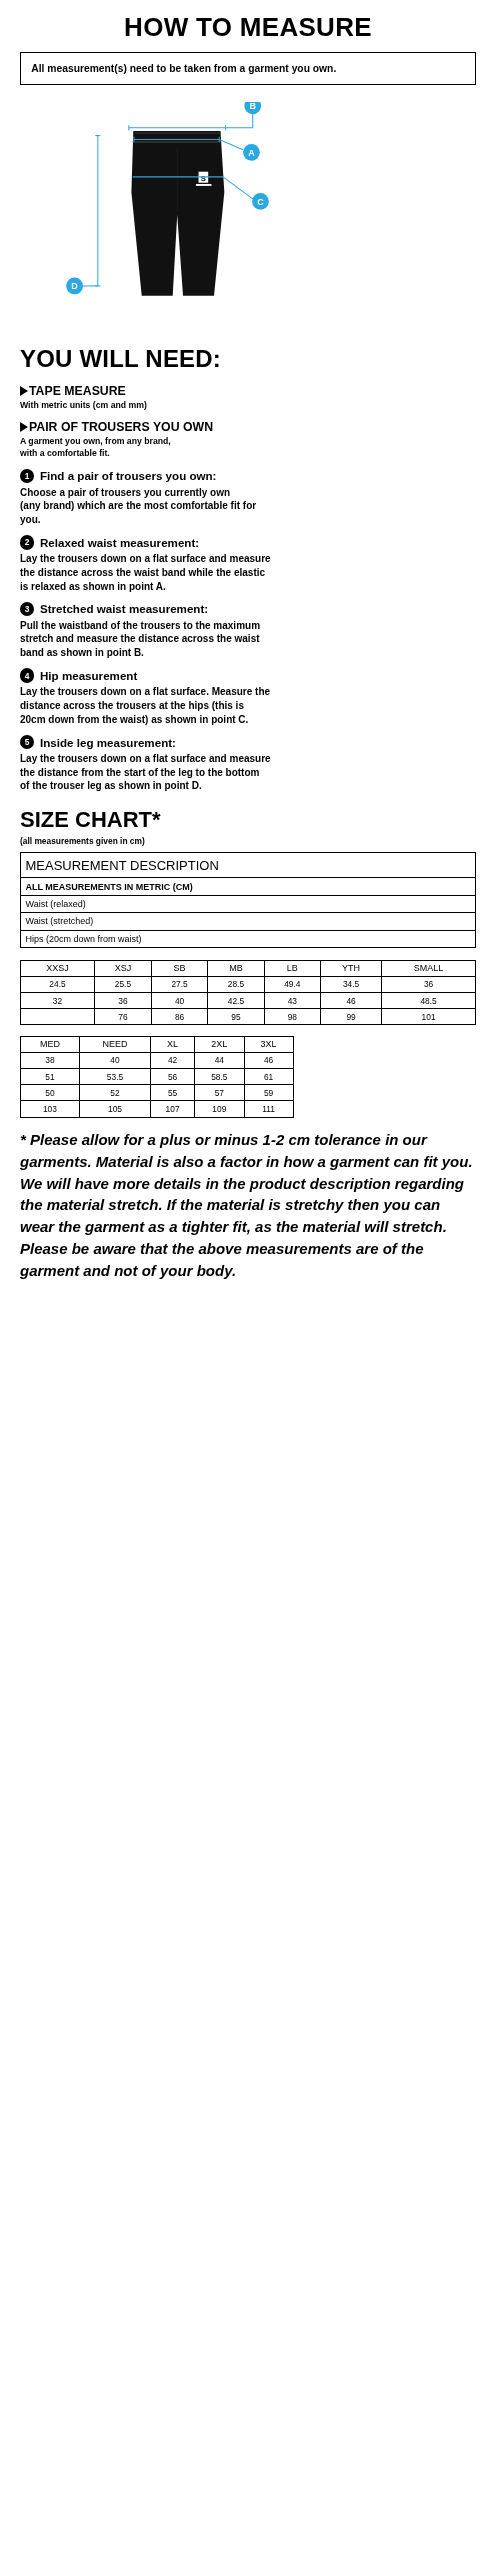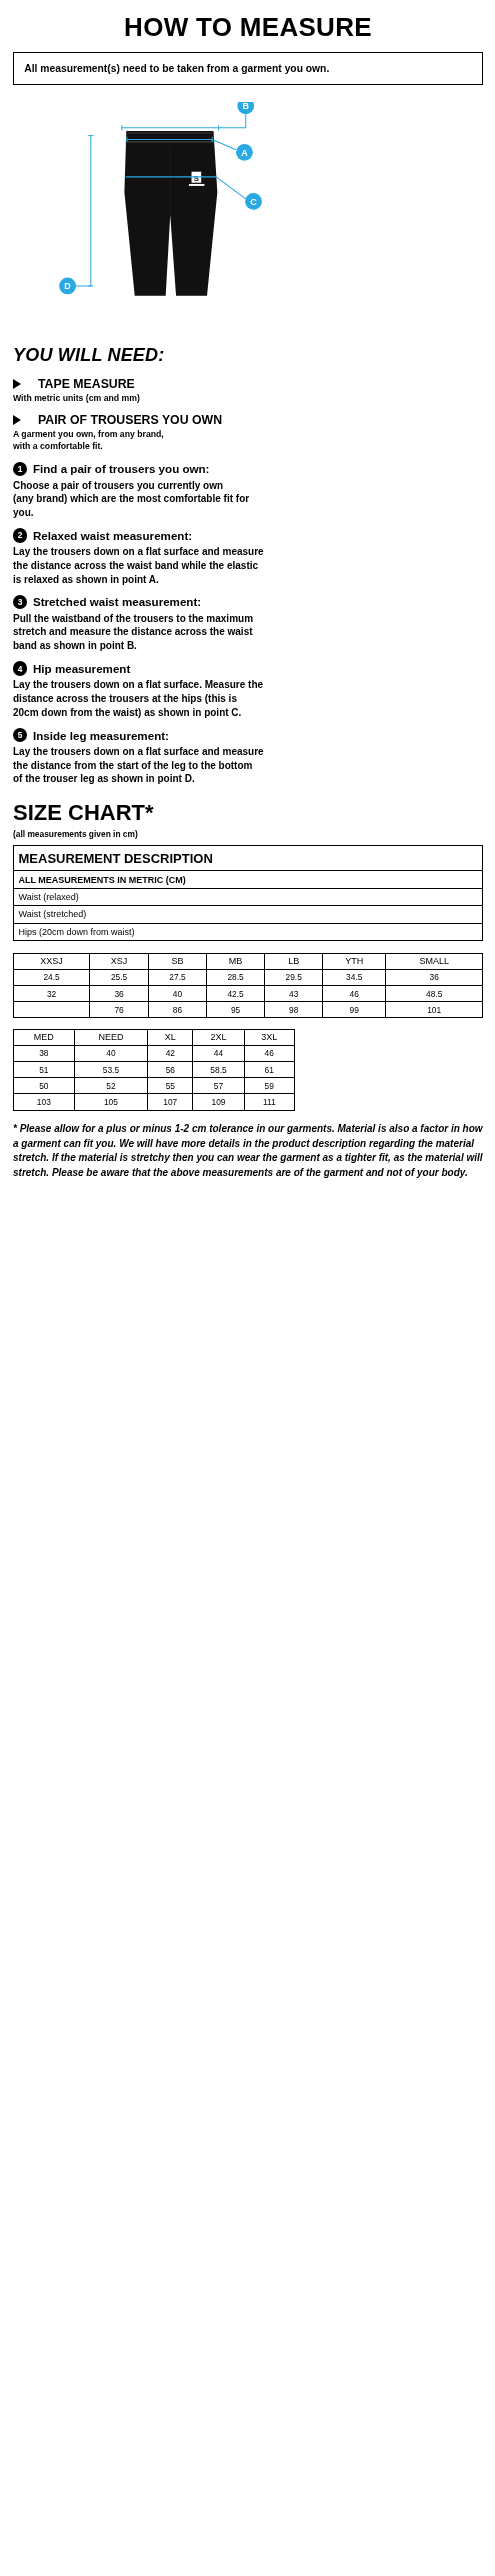--- a/index.html
+++ b/index.html
@@ -3,21 +3,21 @@
 <meta charset="utf-8">
 <style>
   * { box-sizing: border-box; }
   html, body { margin:0; padding:0; }
   body {
     width: 496px;
     background: #ffffff;
     font-family: "Liberation Sans", sans-serif;
     color: #000000;
   }
-  .page { width: 496px; padding: 0 13px; }
+  .page { width: 496px; padding: 0 20px; }
 
   h1.title {
     font-size: 26px;
     font-weight: bold;
     text-align: center;
     letter-spacing: 0.3px;
     margin: 11.6px 0 9px 0;
   }
 
   .notice {
@@ -32,38 +32,37 @@
   
   .diagram {
     position: relative;
     height: 213px;
     margin-bottom: 30px;
   }
   .diagram svg { display:block; }
 
   
   h2.section {
-    font-size: 18px;
+    font-size: 24px;
     font-weight: bold;
     margin: 6.5px 0 10.3px 0;
     letter-spacing: 0.2px;
-    font-style: italic;
   }
   h2.sizechart {
     font-size: 22px;
     font-weight: bold;
     margin: 14.2px 0 2.6px 0;
   }
   .subnote { font-size: 8.4px; font-weight: bold; margin-bottom: 6.5px; }
 
   .need-item { margin-bottom: 9px; }
   .need-head {
     display: flex;
     align-items: center;
-    gap: 17px;
+    gap: 1px;
     font-size: 12.3px;
     font-weight: bold;
   }
   .tri {
     width: 0; height: 0;
     border-left: 8.4px solid #000;
     border-top: 5.2px solid transparent;
     border-bottom: 5.2px solid transparent;
     flex: 0 0 auto;
   }
@@ -82,34 +81,34 @@
   .step-body { font-size: 10px; font-weight: bold; line-height: 1.38; margin-top: 2.6px; }
 
   
   table { border-collapse: collapse; }
   .desc-table { width: 100%; margin-bottom: 11.6px; }
   .desc-table td {
     border: 0.6px solid #000;
     padding: 3.2px 4.5px;
     font-size: 9px;
   }
-  .desc-table tr.head td { font-size: 13px; font-weight: bold; padding: 4.5px; }
+  .desc-table tr.head td { font-size: 13px; font-weight: normal; padding: 4.5px; }
   .desc-table tr.sub td { font-weight: bold; font-size: 9px; }
 
   .size-table { width: 100%; margin-bottom: 10.3px; text-align: center; }
   .size-table td, .size-table th {
     border: 0.6px solid #000;
     padding: 2.6px 1.3px;
     font-size: 8.4px;
   }
   .size-table th { font-weight: normal; font-size: 9px; }
   .size-table.small-tbl { width: 60%; border-radius: 28px; }
 
   .footnote {
-    font-size: 10px;
+    font-size: 15px;
     font-weight: bold;
     font-style: italic;
     line-height: 1.45;
     margin: 11.6px 0 15.5px 0;
   }
 </style>
 </head>
 <body>
 
 <div class="page">
@@ -281,21 +280,21 @@
         <th>YTH</th>
         <th>SMALL</th>
       </tr>
     </thead>
     <tbody>
       <tr>
         <td>24.5</td>
         <td>25.5</td>
         <td>27.5</td>
         <td>28.5</td>
-        <td>29.5</td>
+        <td>49.4</td>
         <td>34.5</td>
         <td>36</td>
       </tr>
       <tr>
         <td>32</td>
         <td>36</td>
         <td>40</td>
         <td>42.5</td>
         <td>43</td>
         <td>46</td>

